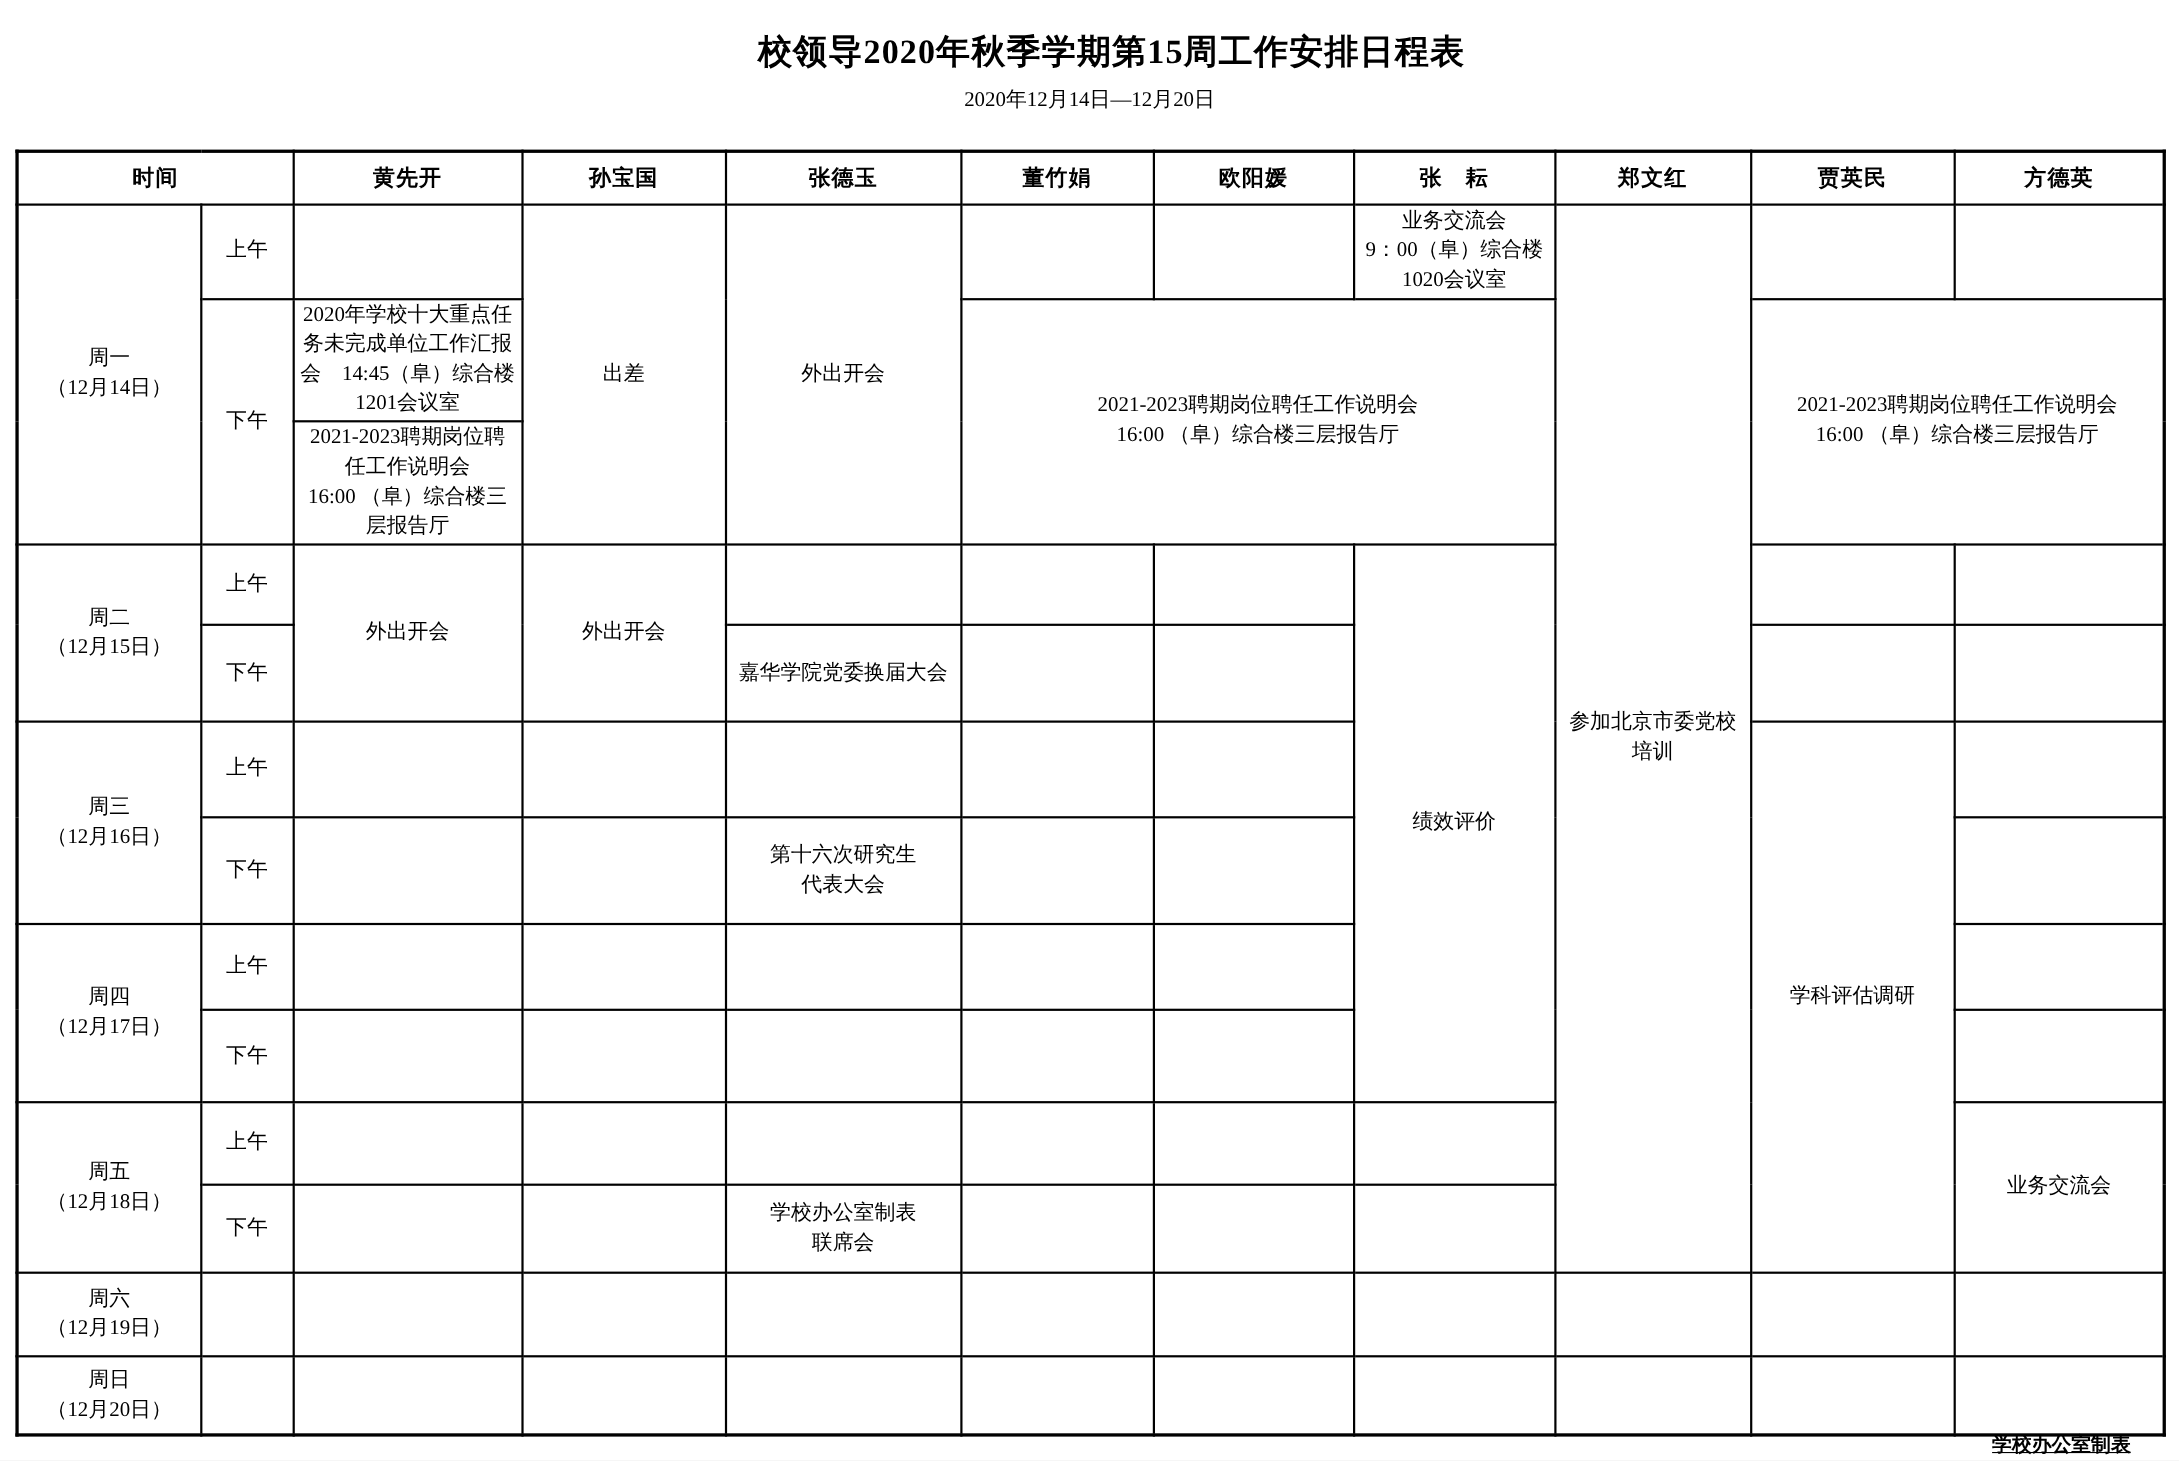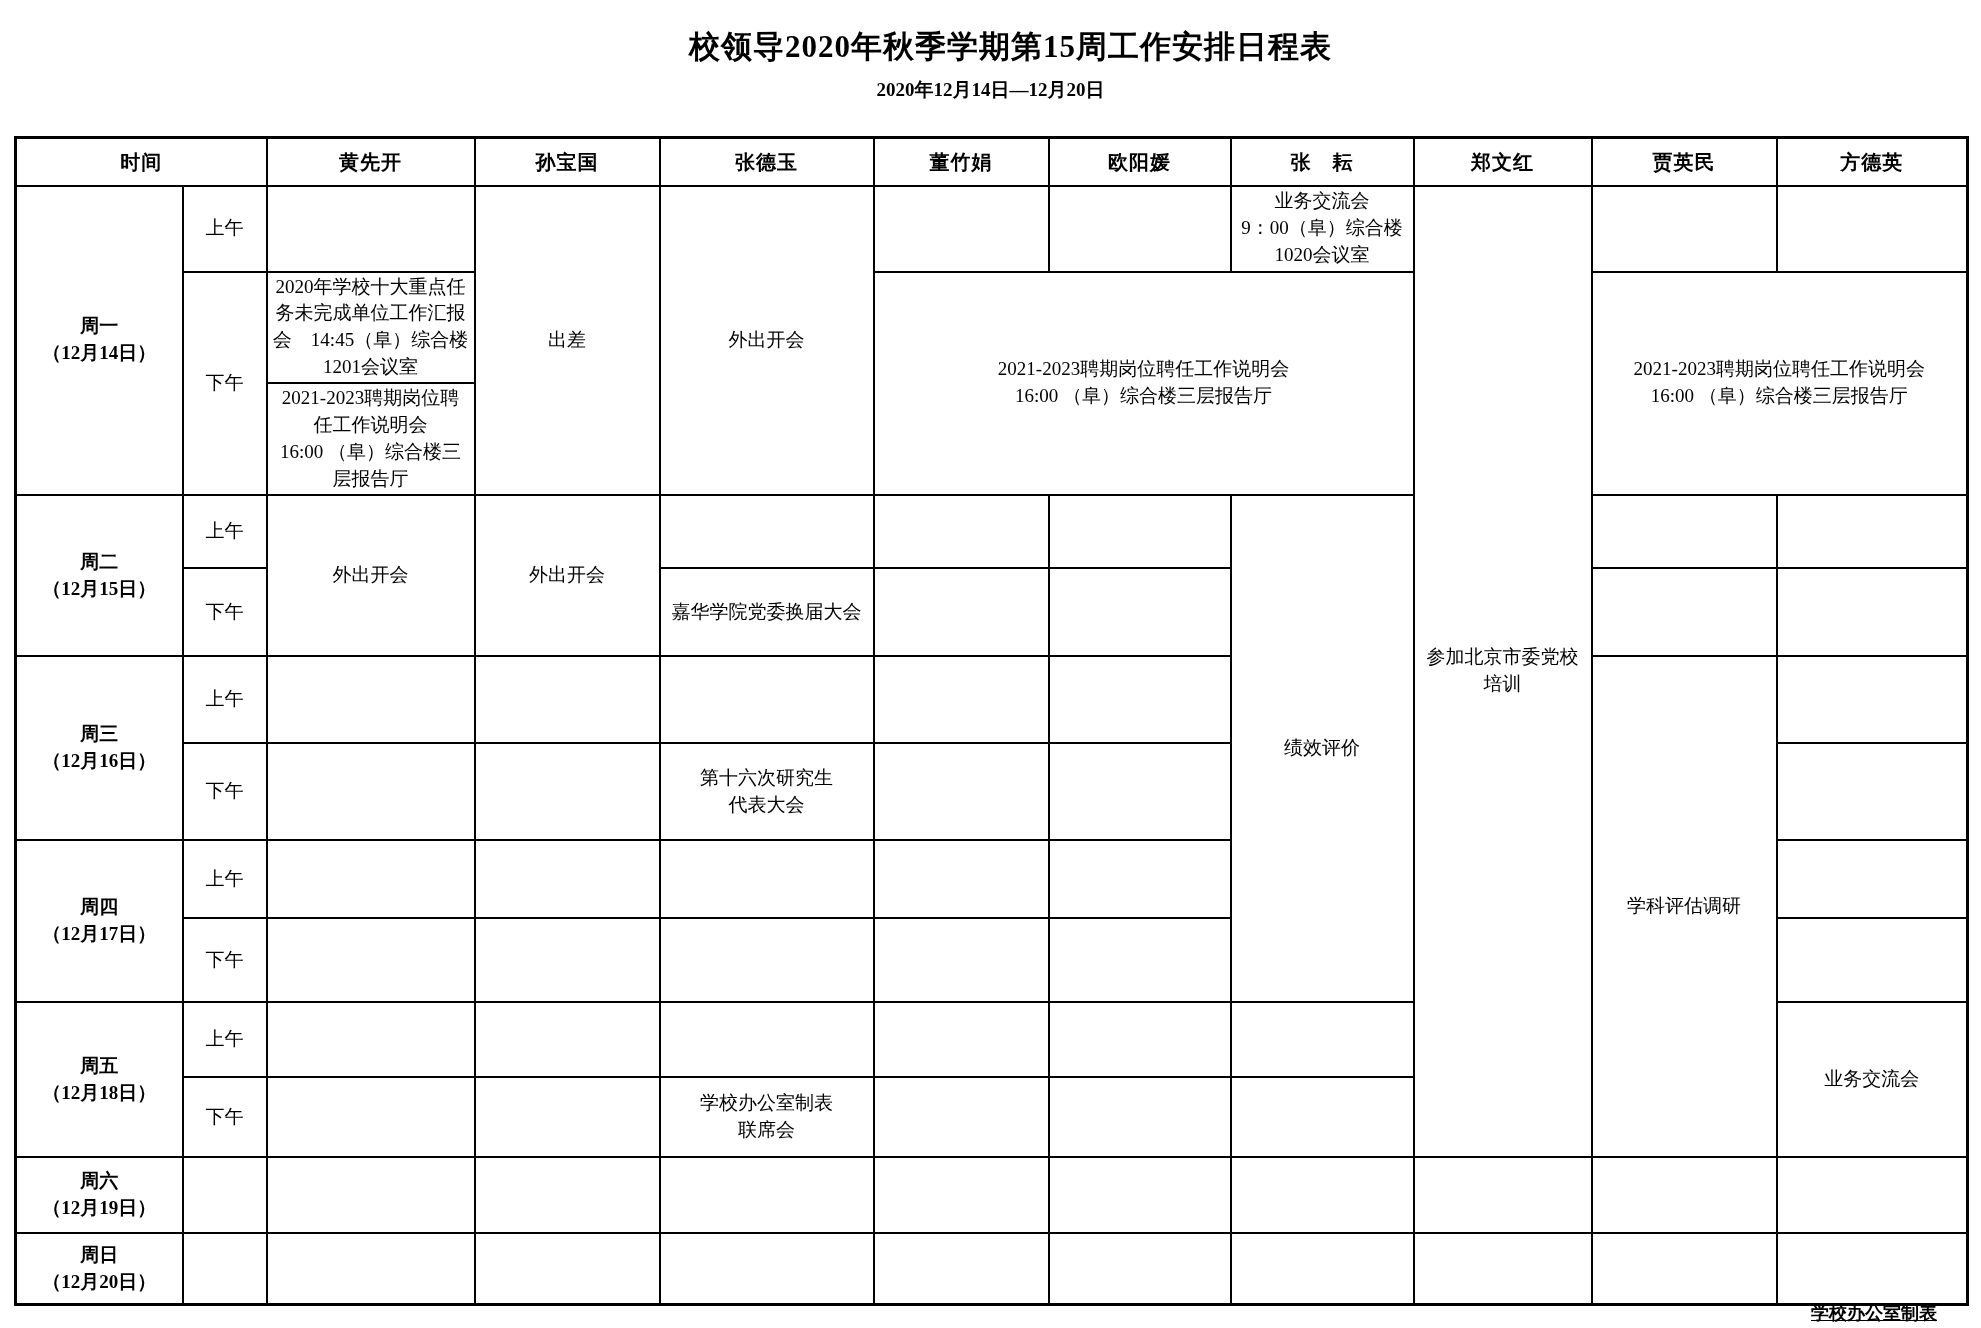--- a/index.html
+++ b/index.html
@@ -1,29 +1,29 @@
 <!DOCTYPE html>
 <html><head>
 <meta charset="utf-8">
 <style>
   html,body{margin:0;padding:0;background:#e8e8e8;}
   #page{position:relative;width:1981px;height:1328px;background:#ffffff;
         font-family:"Liberation Serif","DejaVu Serif",serif;color:#000;}
   #doc-title{position:absolute;top:26px;left:0;width:100%;text-align:center;
         font-size:31px;font-weight:bold;letter-spacing:1px;margin-left:20px;}
   #doc-subtitle{position:absolute;top:77px;left:0;width:100%;text-align:center;
-        font-size:19px;font-weight:bold;}
+        font-size:19px;font-weight:normal;}
   #doc-footer{position:absolute;top:1301px;right:44px;font-size:18px;font-weight:bold;text-decoration:underline;}
   table.sched{position:absolute;left:14px;top:136px;width:1952px;
         border-collapse:collapse;table-layout:fixed;border:3px solid #000;}
   table.sched td{border:2px solid #000;text-align:center;vertical-align:middle;
         font-size:19px;line-height:1.42;white-space:pre-line;padding:1px 5px;
         overflow:hidden;word-break:break-all;}
   tr.hdr td{font-weight:bold;font-size:20px;letter-spacing:1px;}
-  td.day{font-weight:bold;}
+  td.day{font-weight:normal;}
 </style>
 </head>
 <body>
 
 <div id="page">
   <div id="doc-title">校领导2020年秋季学期第15周工作安排日程表</div>
   <div id="doc-subtitle">2020年12月14日—12月20日</div>
 
   <table class="sched">
     <colgroup>

